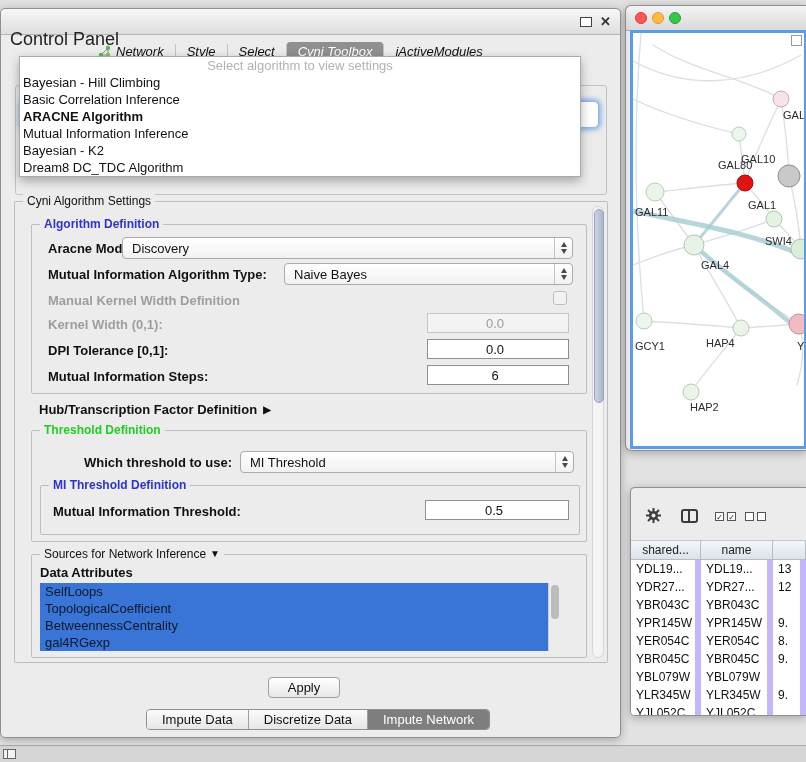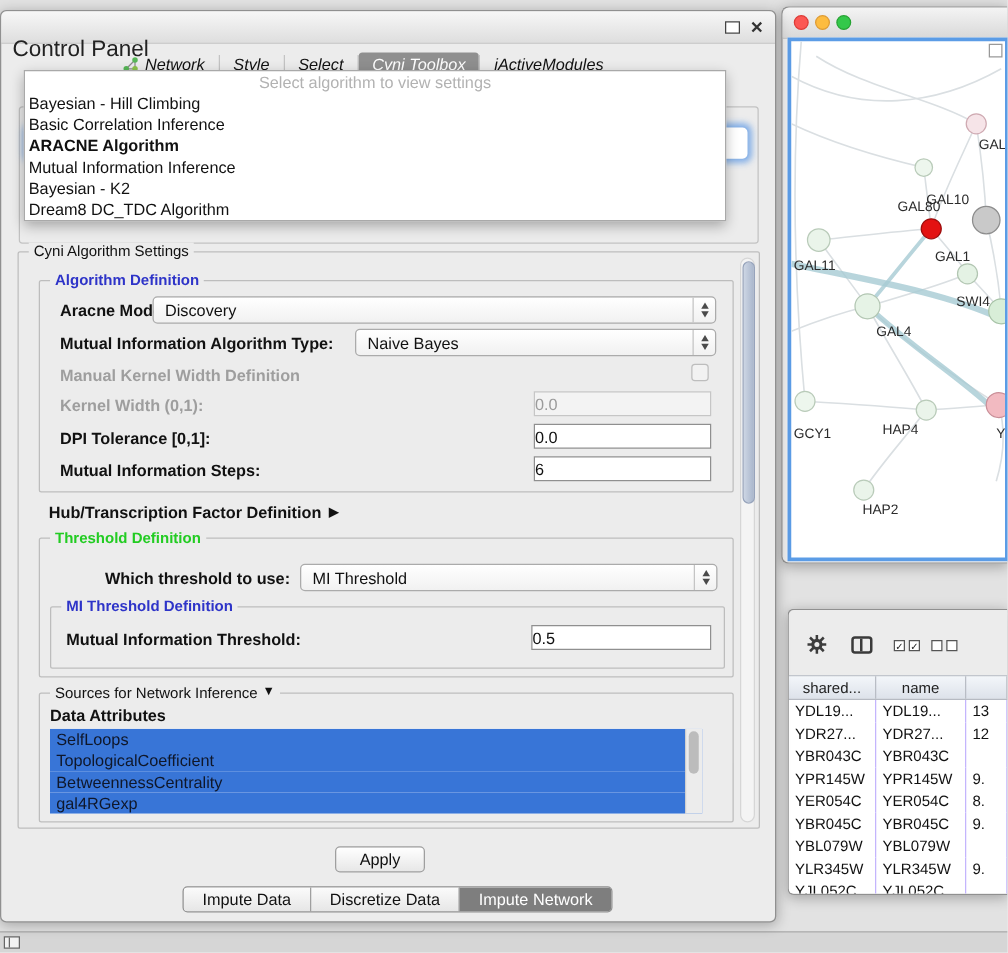--- a/index.html
+++ b/index.html
@@ -44,21 +44,21 @@
   .lbl{position:absolute;font-size:13px;font-weight:bold;color:#111;white-space:nowrap;}
   .lbl.dis{color:#9e9e9e;}
   .combo{position:absolute;height:22px;background:linear-gradient(#ffffff,#f1f1f1);
       border:1px solid #ababab;border-radius:4px;display:flex;align-items:center;box-sizing:border-box;}
   .combo-text{flex:1;padding-left:9px;font-size:13px;white-space:nowrap;overflow:hidden;}
   .combo-arrows{width:17px;align-self:stretch;border-left:1px solid #c4c4c4;
       display:flex;flex-direction:column;align-items:center;justify-content:center;gap:2px;}
   .tri-up{width:0;height:0;border-left:3.5px solid transparent;border-right:3.5px solid transparent;border-bottom:5px solid #4a4a4a;}
   .tri-dn{width:0;height:0;border-left:3.5px solid transparent;border-right:3.5px solid transparent;border-top:5px solid #4a4a4a;}
   .field{position:absolute;height:20px;background:#fff;border:1px solid #8f8f8f;box-sizing:border-box;
-      display:flex;align-items:center;justify-content:flex-start;padding-right:6px;font-size:13px;}
+      display:flex;align-items:center;justify-content:center;padding-right:6px;font-size:13px;}
   .field.dis{background:#f3f3f3;border-color:#c6c6c6;color:#9b9b9b;}
   .checkbox{position:absolute;width:14px;height:14px;background:#f2f2f2;border:1px solid #bdbdbd;border-radius:3px;box-sizing:border-box;}
   .hub-row{position:absolute;left:24px;top:200px;font-size:13px;font-weight:bold;display:flex;align-items:center;gap:6px;}
   .disclosure{font-size:10px;color:#111;}
   .vscroll{position:absolute;right:3px;top:4px;width:12px;height:452px;background:#f4f4f4;
       border:1px solid #d6d6d6;border-radius:6px;box-sizing:border-box;}
   .vscroll .thumb{position:absolute;left:1px;top:2px;width:8px;height:192px;
       background:linear-gradient(90deg,#cdd6e4,#a9b6cc);border:1px solid #96a3bb;border-radius:5px;}
   .listbox{position:absolute;background:#fff;overflow:hidden;}
   .listrow{height:17px;line-height:17px;background:#3875d7;color:#0f172a;font-size:13px;padding-left:5px;white-space:nowrap;}
@@ -95,21 +95,21 @@
   .cols-icon i{position:absolute;left:5px;top:0;bottom:0;width:2px;background:#3a3a3a;}
   .icon-pair{position:absolute;top:24px;display:flex;gap:3px;}
   .cbx{width:9px;height:9px;border:1px solid #555;display:inline-block;font-size:8px;line-height:9px;
       text-align:center;color:#222;background:#fff;box-sizing:border-box;}
   .tp-header{position:absolute;left:0;top:52px;right:0;height:20px;display:flex;
       background:linear-gradient(#f3f6fa,#dde2ea);border-top:1px solid #c2c6cd;border-bottom:1px solid #b6bac2;
       box-sizing:border-box;font-size:12px;color:#222;}
   .th{display:flex;align-items:center;justify-content:center;border-right:1px solid #b9bdc5;box-sizing:border-box;overflow:hidden;white-space:nowrap;}
   .tp-body{position:absolute;left:0;top:72px;right:0;bottom:0;background:#fff;overflow:hidden;font-size:12px;}
   .tr{display:flex;height:18px;line-height:18px;}
-  .td{padding-left:5px;border-right:1px solid #c4b5fd;box-sizing:border-box;white-space:nowrap;overflow:hidden;}
+  .td{padding-left:5px;border-right:6px solid #c4b5fd;box-sizing:border-box;white-space:nowrap;overflow:hidden;}
   .c1{width:70px;}.c2{width:72px;}.c3{flex:1;}
 
   
   #bottom-bar{position:absolute;left:0;top:745px;width:806px;height:17px;background:#d6d6d6;
       border-top:1px solid #ababab;box-sizing:border-box;}
   .dock-icon{position:absolute;left:3px;top:3px;width:13px;height:10px;border:1px solid #666;background:#f2f2f2;box-sizing:border-box;}
   .dock-icon i{position:absolute;left:3px;top:0;bottom:0;width:1px;background:#666;}
 </style>
 </head>
 <body>

